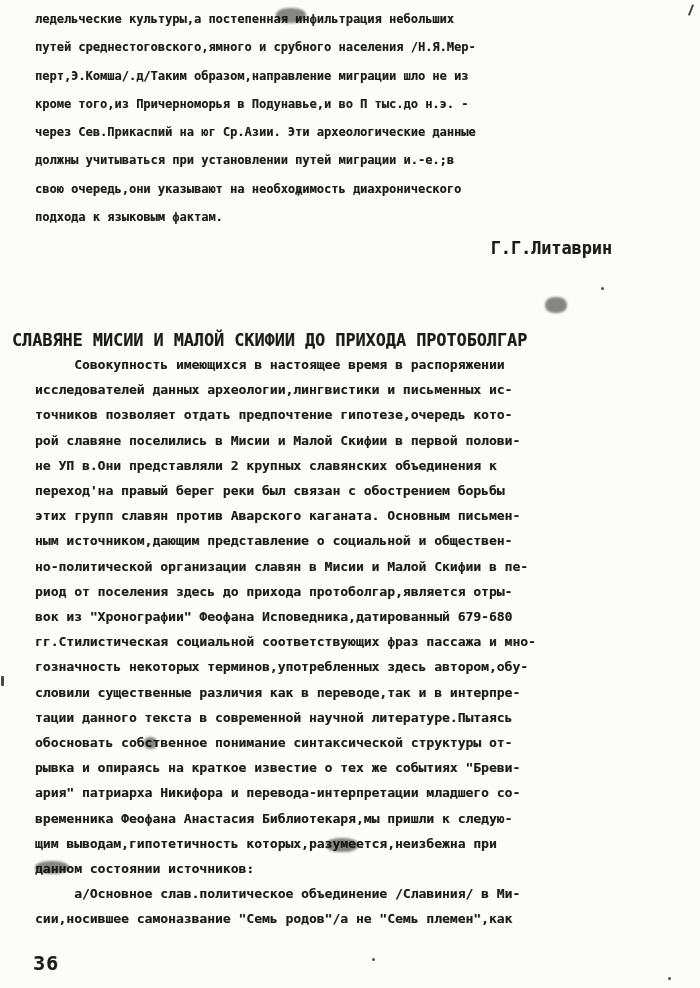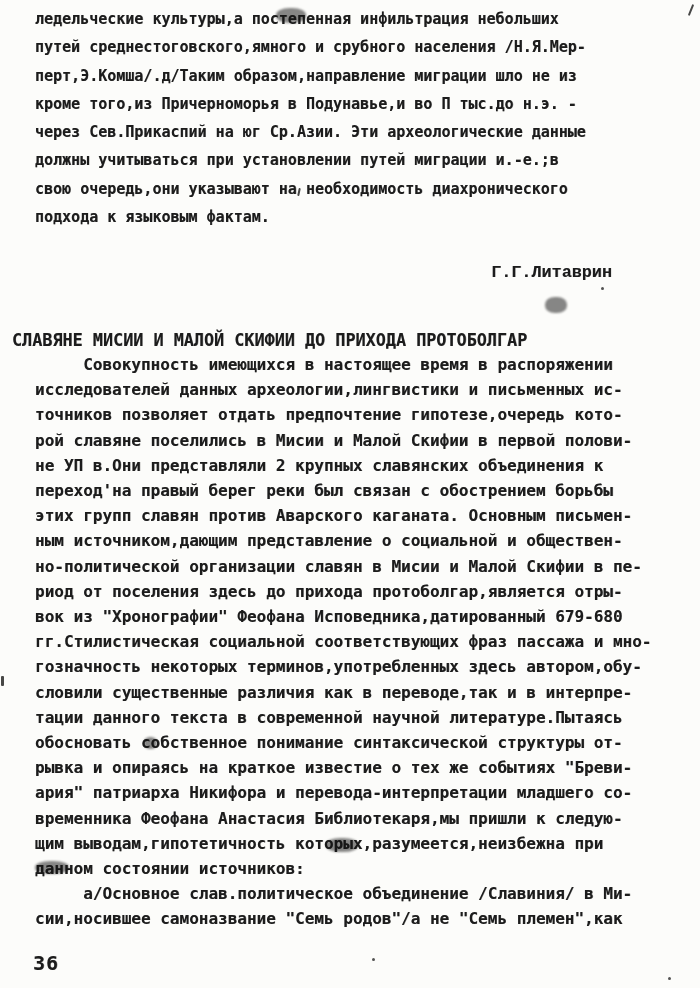--- a/index.html
+++ b/index.html
@@ -8,36 +8,35 @@
     width:700px; height:988px;
     background:#fcfcfa;
     overflow:hidden;
     font-family:"DejaVu Sans Mono","Liberation Mono",monospace;
     font-weight:700;
     color:#1c1c1c;
   }
   .tline { white-space:pre; text-shadow:0.35px 0.3px 0 rgba(20,20,20,0.45); }
   .para1 {
     position:absolute; left:35px; top:5px;
-    font-size:15px; line-height:28.3px;
+    font-size:12px; line-height:28.3px;
   }
   .author {
-    position:absolute; top:263px; right:88px;
+    position:absolute; top:238px; right:88px;
     font-size:16.8px;
     text-shadow:0.35px 0.3px 0 rgba(20,20,20,0.45);
-    font-family:Liberation Mono, monospace;
   }
   .title {
     position:absolute; left:12px; top:294px; width:700px;
     text-align:left;
     font-size:16.8px; line-height:28.5px;margin-top:32px;
   }
   .body2 {
     position:absolute; left:35px; top:352px;
-    font-size:16px; line-height:25.2px;
+    font-size:13px; line-height:25.2px;
   }
   .page-number {
     position:absolute; left:33px; top:951px;
     font-size:20px; letter-spacing:1px;
     text-shadow:0.4px 0.4px 0 rgba(20,20,20,0.5);
   }
   
   .blotch {
     position:absolute;
     background:rgba(15,15,15,0.5);

